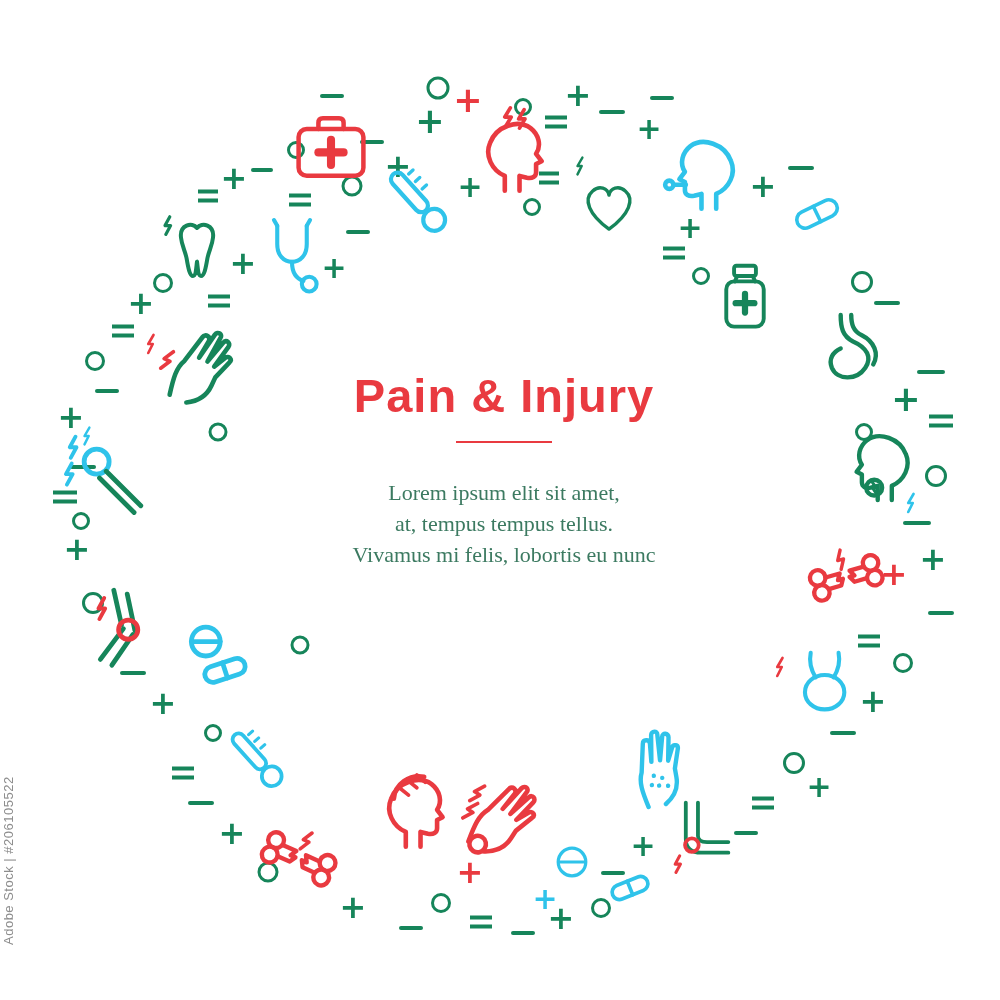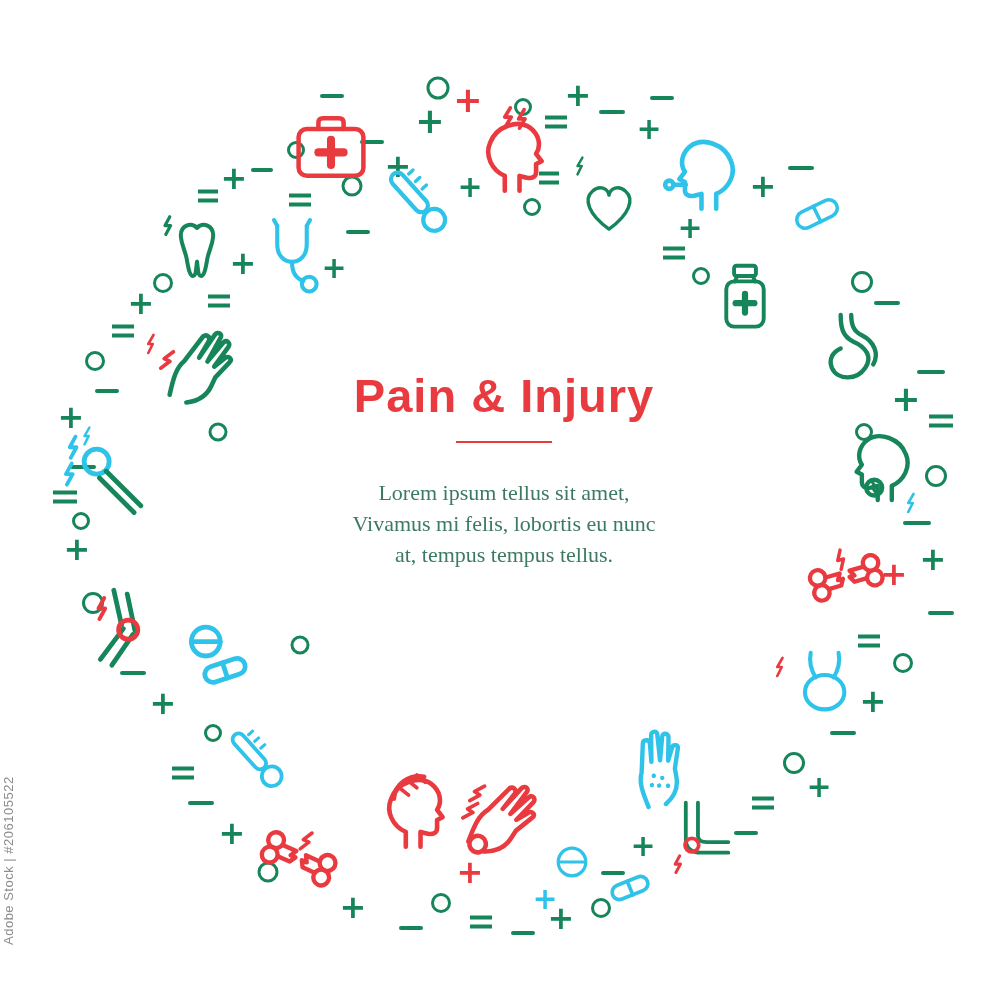--- a/index.html
+++ b/index.html
@@ -339,21 +339,21 @@
         <circle cx="71" cy="83" r="9"></circle>
       </svg>
     </div>
 
   </div>
 
   <div class="center">
     <div class="title">Pain &amp; Injury</div>
     <div class="underline"></div>
     <div class="bodytext">
-      <div>Lorem ipsum tellus sit amet,</div>
+      <div>Lorem ipsum elit sit amet,</div>
+      <div>at, tempus tempus tellus.</div>
       <div>Vivamus mi felis, lobortis eu nunc</div>
-      <div>at, tempus tempus tellus.</div>
     </div>
   </div>
 
   <div class="watermark">Adobe Stock | #206105522</div>
 
 </div>
 
 </body></html>

